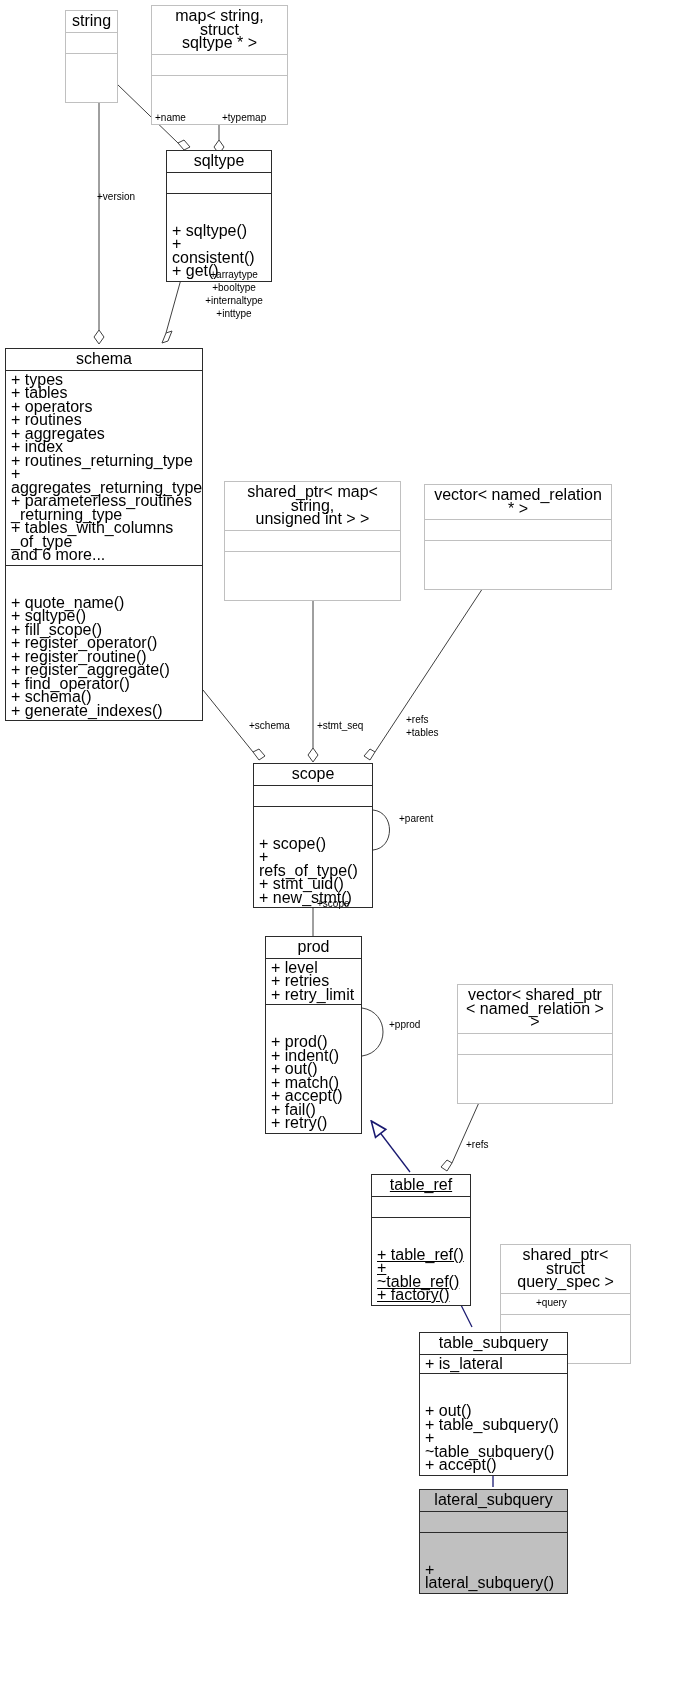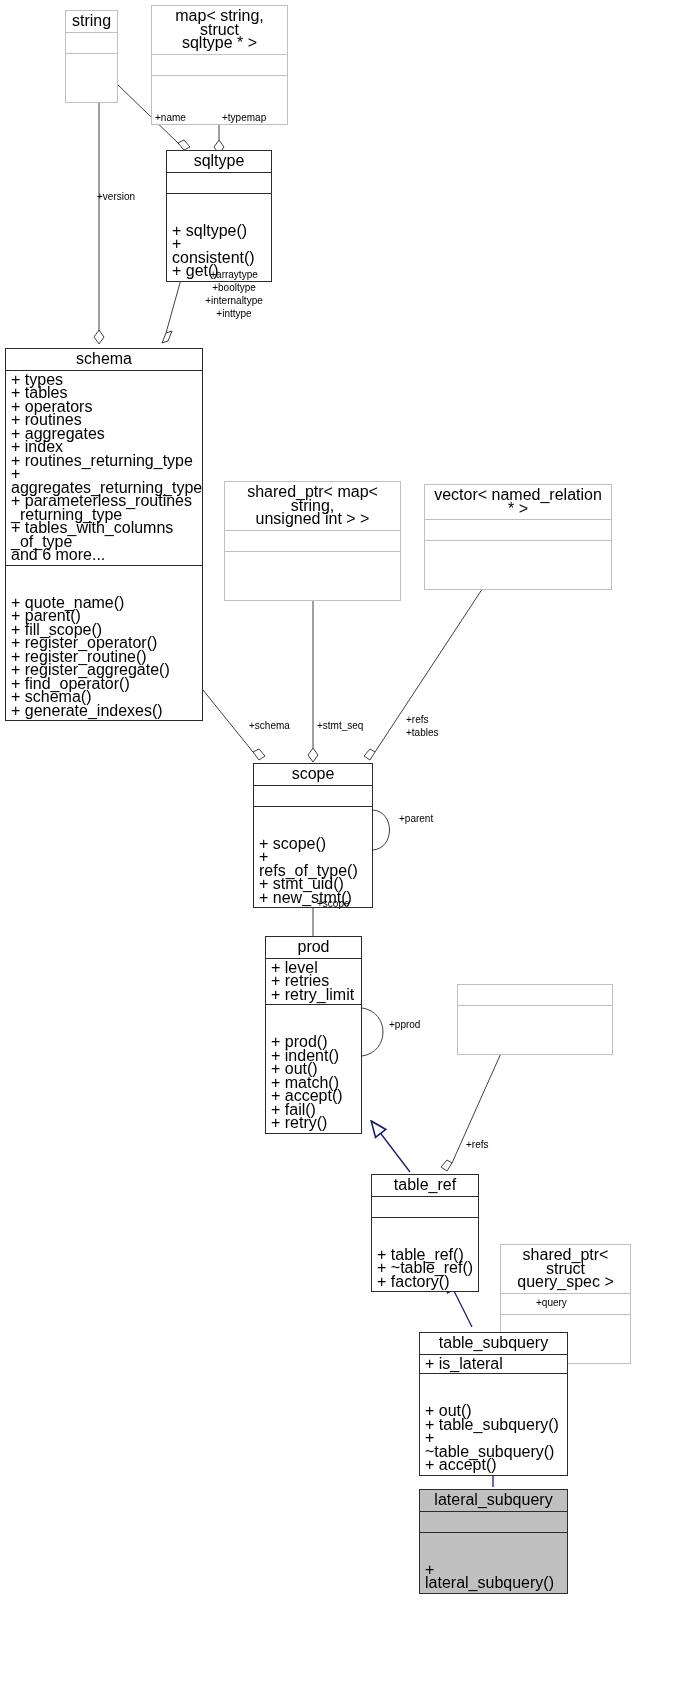--- a/index.html
+++ b/index.html
@@ -173,21 +173,21 @@
 + aggregates
 + index
 + routines_returning_type
 + aggregates_returning_type
 + parameterless_routines
 _returning_type
 + tables_with_columns
 _of_type
 and 6 more...</div>
     <div class="compartment last">+ quote_name()
-+ parent()
++ sqltype()
 + fill_scope()
 + register_operator()
 + register_routine()
 + register_aggregate()
 + find_operator()
 + schema()
 + generate_indexes()</div>
   </div>
 
   <div class="node" style="left:224px; top:481px; width:177px;">
@@ -230,27 +230,29 @@
 + out()
 + match()
 + accept()
 + fail()
 + retry()</div>
   </div>
 
   <div class="edge-label" style="left:389px; top:1018px;">+pprod</div>
 
   <div class="node" style="left:457px; top:984px; width:156px;">
+    <div class="title">vector&lt; shared_ptr
+&lt; named_relation &gt; &gt;</div>
     <div class="compartment empty"></div>
     <div class="compartment empty last"></div>
   </div>
 
   <div class="edge-label" style="left:466px; top:1138px;">+refs</div>
 
-  <div class="node solid" style="left:371px; top:1174px; width:108px;">
+  <div class="node solid" style="left:371px; top:1174px; width:100px;text-decoration:underline;">
     <div class="title">table_ref</div>
     <div class="compartment empty"></div>
     <div class="compartment last">+ table_ref()
 + ~table_ref()
 + factory()</div>
   </div>
 
   <div class="node" style="left:500px; top:1244px; width:131px;">
     <div class="title">shared_ptr&lt; struct
 query_spec &gt;</div>

